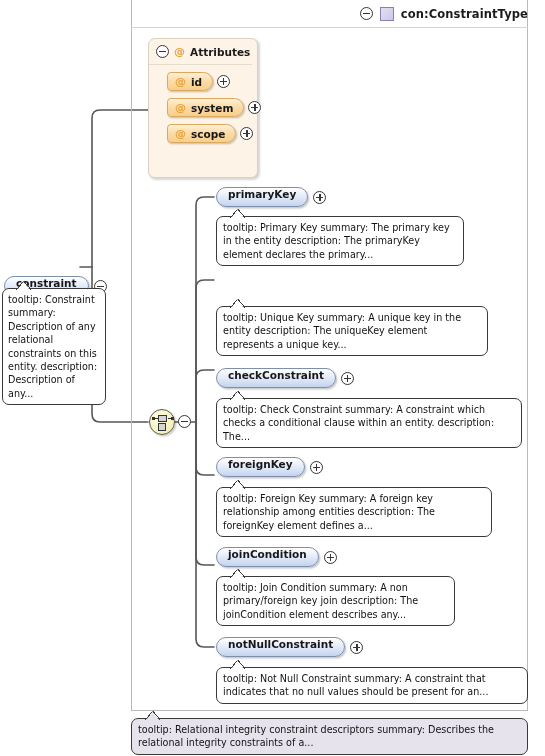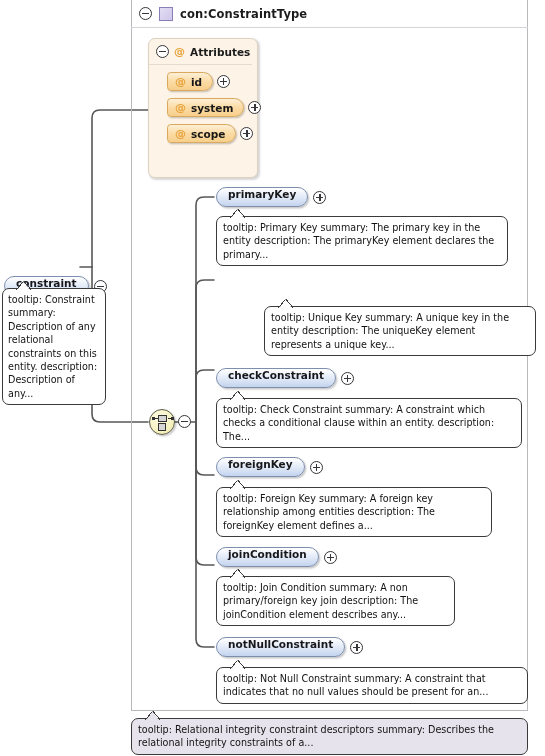--- a/index.html
+++ b/index.html
@@ -44,20 +44,21 @@
     left: 131px;
     top: 0px;
     width: 397px;
     height: 28px;
     display: flex;
     align-items: center;
     gap: 7px;
     padding-left: 8px;
     box-sizing: border-box;
     border-bottom: 1px solid #d4d4d8;
+    justify-content: flex-end;
   }
   .ct-title {
     font-size: 11.5px;
     font-weight: bold;
     color: #1b1b1b;
     letter-spacing: .1px;
   }
   
   .toggle {
     width: 13px; height: 13px;
@@ -335,23 +336,23 @@
     <span class="comp-bot"></span>
   </div>
   <span class="toggle" style="position:absolute; left:178px; top:415px;"></span>
 
   <div class="elem-row" style="left:216px; top:187px;">
     <span class="elem-pill">
       <span class="nm">primaryKey</span>
     </span>
     <span class="toggle plus"></span>
   </div>
-  <div class="tooltip tail" style="left:216px; top:216px; width:292px;">tooltip: Primary Key summary: The primary key in the entity description: The primaryKey element declares the primary...</div>
-
-  <div class="tooltip tail" style="left:216px; top:306px; width:272px;margin-left:48px;">tooltip: Unique Key summary: A unique key in the entity description: The uniqueKey element represents a unique key...</div>
+  <div class="tooltip tail" style="left:216px; top:216px; width:248px;">tooltip: Primary Key summary: The primary key in the entity description: The primaryKey element declares the primary...</div>
+
+  <div class="tooltip tail" style="left:216px; top:306px; width:272px;">tooltip: Unique Key summary: A unique key in the entity description: The uniqueKey element represents a unique key...</div>
 
   <div class="elem-row" style="left:216px; top:368px;">
     <span class="elem-pill">
       <span class="nm">checkConstraint</span>
     </span>
     <span class="toggle plus"></span>
   </div>
   <div class="tooltip tail" style="left:216px; top:398px; width:306px;">tooltip: Check Constraint summary: A constraint which checks a conditional clause within an entity. description: The...</div>
 
   <div class="elem-row" style="left:216px; top:457px;">

